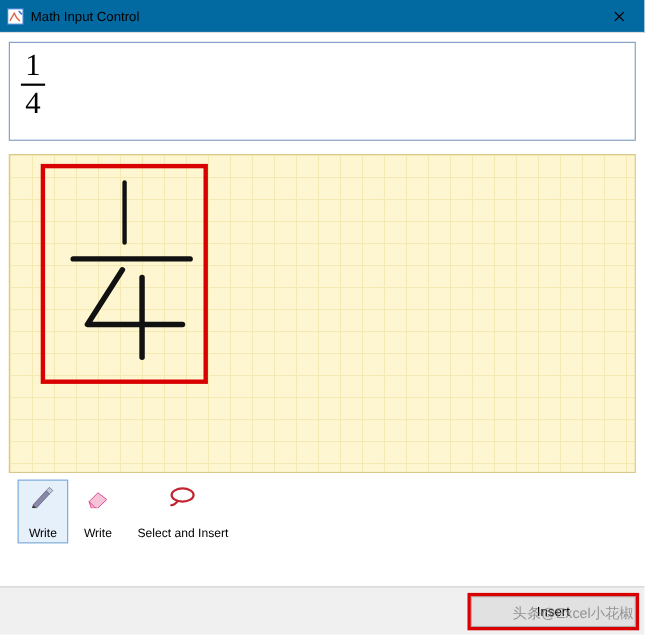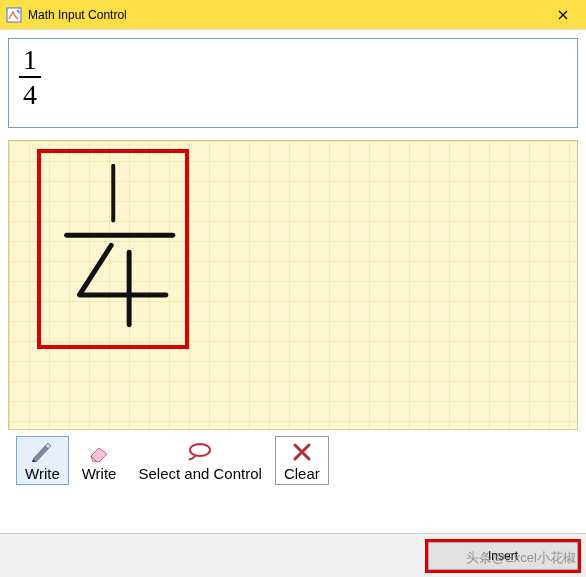--- a/index.html
+++ b/index.html
@@ -1,37 +1,37 @@
 <!DOCTYPE html>
 <html><head>
 <meta charset="utf-8">
 <style>
 * { box-sizing: border-box; margin: 0; padding: 0; }
 body { font-family: "Segoe UI", Tahoma, sans-serif; font-size: 12px; background: #fff; width: 586px; height: 577px; overflow: hidden; position: relative; }
-.titlebar { height: 30px; display: flex; align-items: center; padding: 0 0 0 6px; border-bottom: 1px solid #ddd; background: #fde047; }
+.titlebar { height: 30px; display: flex; align-items: center; padding: 0 0 0 6px; border-bottom: 1px solid #ddd; background: #0369a1; }
 .titlebar .app-icon { width: 16px; height: 16px; margin-right: 6px; position: relative; }
 .titlebar .title-text { flex: 1; font-size: 12px; color: #000; }
 .titlebar .close-btn { width: 46px; height: 30px; display: flex; align-items: center; justify-content: center; cursor: pointer; }
 .content { padding: 8px; }
 .preview-box { border: 1px solid #7a9ac0; background: #fff; height: 90px; padding: 6px 10px; display: flex; align-items: flex-start; }
 .fraction { display: inline-flex; flex-direction: column; align-items: center; font-family: "Cambria Math", serif; font-size: 28px; line-height: 1.05; }
 .fraction .num { padding: 0 4px; }
 .fraction .bar { width: 100%; border-top: 2px solid #000; margin: 2px 0; }
 .fraction .den { padding: 0 4px; }
 .ink-area { margin-top: 12px; border: 1px solid #d6c78a; height: 290px; background: #fdf6d0; position: relative;
   background-image: linear-gradient(#f3e8b0 1px, transparent 1px), linear-gradient(90deg, #f3e8b0 1px, transparent 1px);
   background-size: 20px 20px; }
 .red-box { position: absolute; left: 28px; top: 8px; width: 152px; height: 200px; border: 4px solid #d80000; pointer-events: none; }
 .ink-svg { position: absolute; left: 0; top: 0; width: 100%; height: 100%; }
 .toolbar { display: flex; gap: 4px; padding: 6px 8px 2px 8px; align-items: flex-start; }
 .tool-btn { display: flex; flex-direction: column; align-items: center; justify-content: center; padding: 4px 8px 2px 8px; border: 1px solid transparent; cursor: pointer; min-width: 44px; }
 .tool-btn.selected { border: 1px solid #7aa7d8; background: #e6f0fb; }
 .tool-btn.boxed { border: 1px solid #999; }
 .tool-btn .icon-slot { width: 28px; height: 22px; display: flex; align-items: center; justify-content: center; }
-.tool-btn .label { font-size: 15px; color: #000; margin-top: 2px; white-space: nowrap; text-align: center; }
+.tool-btn .label { font-size: 11px; color: #000; margin-top: 16px; white-space: nowrap; text-align: center; }
 .bottom-bar { position: absolute; left: 0; right: 0; bottom: 0; height: 44px; background: #f0f0f0; border-top: 1px solid #d0d0d0; display: flex; align-items: center; justify-content: flex-end; padding-right: 8px; }
 .insert-btn { min-width: 150px; height: 28px; border: 1px solid #adadad; background: #e1e1e1; font-size: 12px; cursor: pointer; outline: 3px solid #d80000; outline-offset: 0; padding: 0 8px; text-align: center; white-space: nowrap; overflow: hidden; text-overflow: ellipse; }
 .watermark { position: absolute; right: 10px; bottom: 10px; font-size: 13px; color: rgba(120,120,120,0.75); font-family: "Microsoft YaHei", sans-serif; pointer-events: none; margin-top: 40px; }
 </style>
 </head>
 <body>
 
 <div class="titlebar">
   <span class="app-icon">
     <svg viewBox="0 0 16 16" width="16" height="16">
@@ -91,29 +91,21 @@
       </span>
       <span class="label">Write</span>
     </div>
     <div class="tool-btn">
       <span class="icon-slot">
         <svg viewBox="0 0 28 20" width="30" height="20">
           <ellipse cx="14" cy="8" rx="10" ry="6" fill="none" stroke="#c2252f" stroke-width="2"></ellipse>
           <path d="M10 13 Q6 18 3 17" fill="none" stroke="#c2252f" stroke-width="2"></path>
         </svg>
       </span>
-      <span class="label">Select and Control</span>
-    </div>
-    <div class="tool-btn boxed">
-      <span class="icon-slot">
-        <svg viewBox="0 0 20 20" width="20" height="20">
-          <path d="M3 3 L17 17 M17 3 L3 17" stroke="#b03030" stroke-width="3" stroke-linecap="round"></path>
-        </svg>
-      </span>
-      <span class="label">Clear</span>
+      <span class="label">Select and Insert</span>
     </div>
   </div>
 
 </div>
 
 <div class="bottom-bar">
   <button class="insert-btn">Insert</button>
 </div>
 
 <div class="watermark">头条@Excel小花椒</div>

